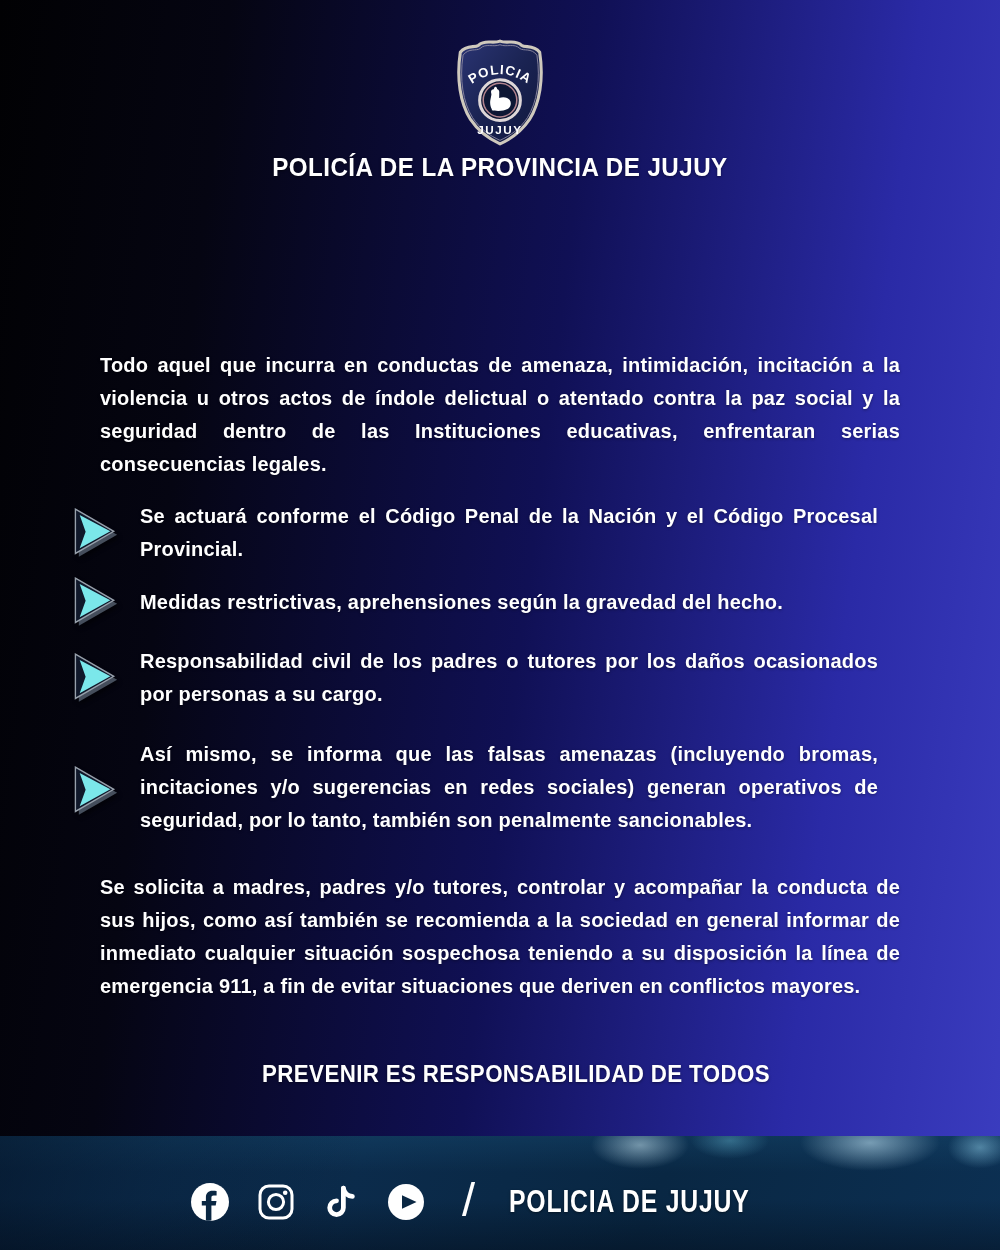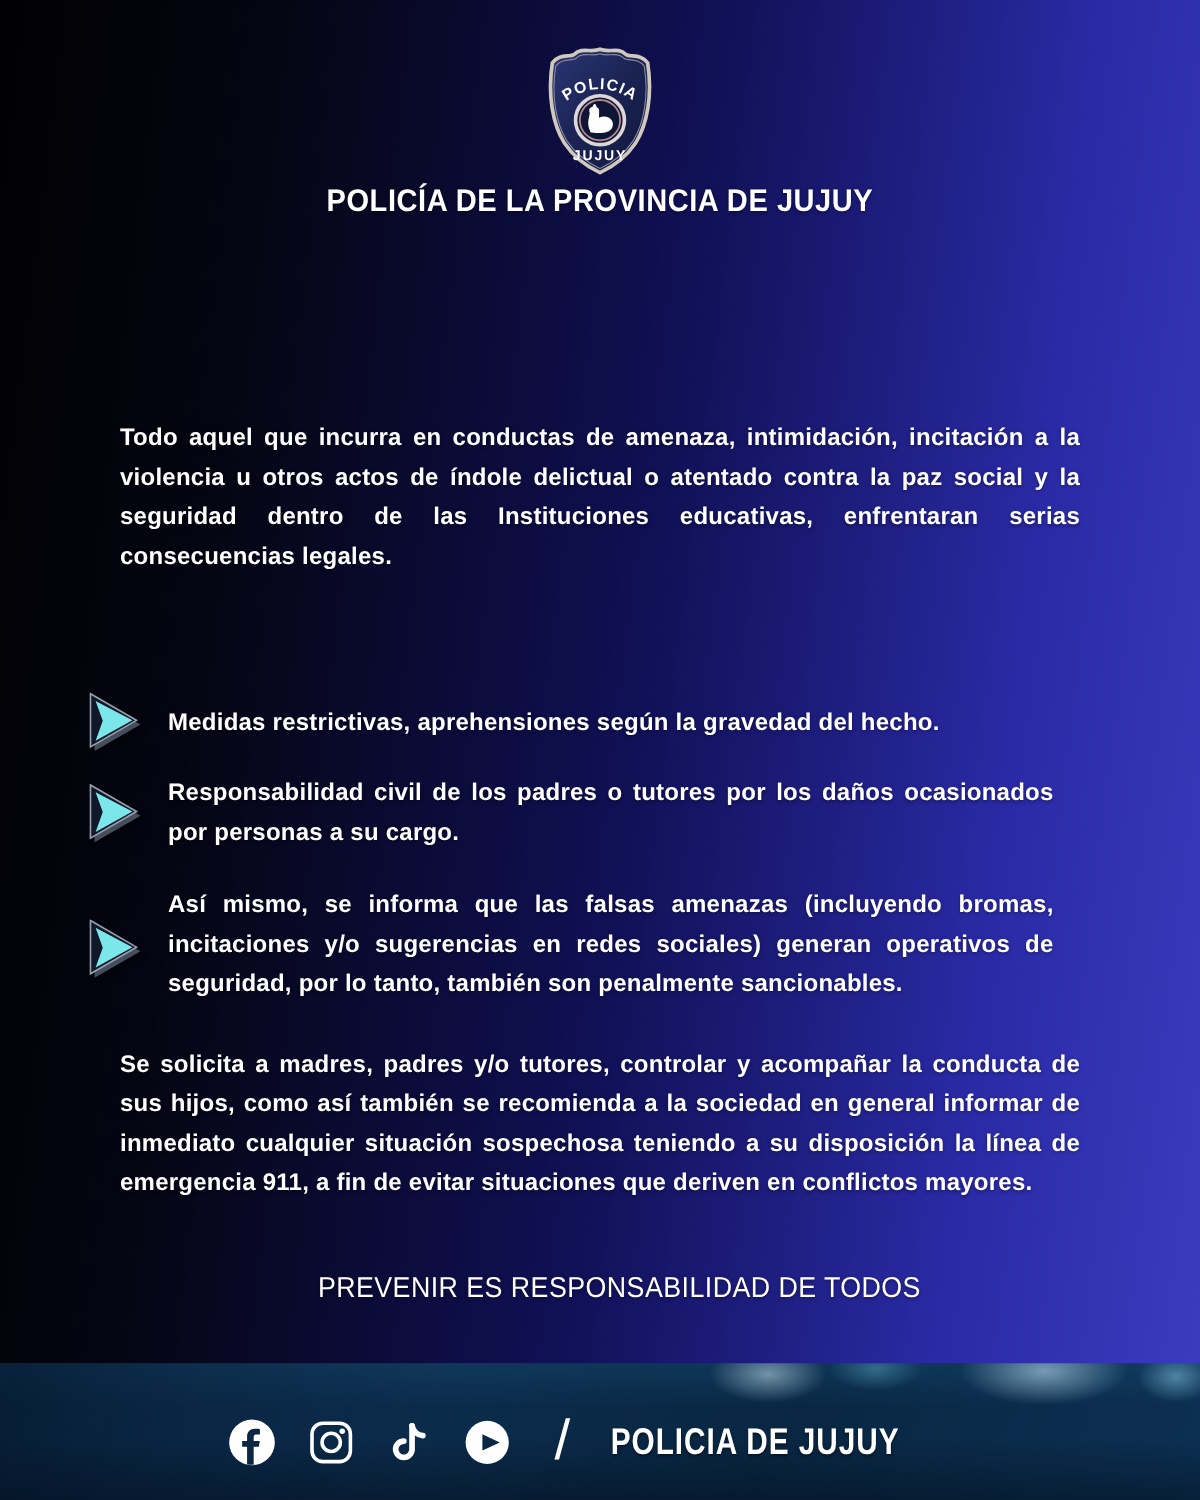--- a/index.html
+++ b/index.html
@@ -20,21 +20,21 @@
   .bullet{position:absolute;left:72px;right:122px;display:flex;align-items:center;gap:22px;}
   .bullet .btext{flex:1;margin:0;font-size:20px;font-weight:bold;line-height:33px;
     text-align:justify;letter-spacing:.2px;text-shadow:0 1px 3px rgba(0,0,0,.4);}
   .b1{top:500px;}
   .b2{top:577px;}
   .b3{top:645px;align-items:center;}
   .b4{top:738px;align-items:center;}
   .b4 .arrow{margin-top:6px;}
   .arrow svg{display:block;filter:drop-shadow(2px 3px 2px rgba(0,0,0,.45));}
   .slogan{position:absolute;top:1060px;left:0;right:0;margin:0;text-align:center;
-    font-size:24px;font-weight:normal;letter-spacing:.4px;text-shadow:0 1px 3px rgba(0,0,0,.45);padding-left:32px;}
+    font-size:24px;font-weight:bold;letter-spacing:.4px;text-shadow:0 1px 3px rgba(0,0,0,.45);padding-left:32px;}
   .footer{
     position:absolute;left:0;top:1136px;width:1000px;height:114px;
     background:
       radial-gradient(70px 34px at 64% 8%, rgba(215,245,255,.5), transparent 70%),
       radial-gradient(100px 40px at 87% 6%, rgba(205,240,255,.55), transparent 70%),
       radial-gradient(46px 30px at 98% 10%, rgba(160,225,250,.45), transparent 70%),
       radial-gradient(56px 26px at 73% 4%, rgba(120,210,235,.35), transparent 70%),
       linear-gradient(180deg, rgba(25,80,120,.35) 0%, transparent 32%),
       linear-gradient(115deg,#0d3156 0%,#0b2b4b 35%,#092743 65%,#0c3053 100%);
   }
@@ -77,20 +77,30 @@
       <text x="55" y="96" text-anchor="middle" font-size="11.5" font-weight="bold" fill="#ffffff" letter-spacing="1.5">JUJUY</text>
     </svg>
   </div>
 
   <h1 class="title">
     <span class="cond">POLICÍA DE LA PROVINCIA DE JUJUY</span>
   </h1>
 
   <p class="para warning">Todo aquel que incurra en conductas de amenaza, intimidación, incitación a la violencia u otros actos de índole delictual o atentado contra la paz social y la seguridad dentro de las Instituciones educativas, enfrentaran serias consecuencias legales.</p>
 
+  <div class="bullet b1">
+    <span class="arrow">
+      <svg viewBox="0 0 54 58" width="46" height="50">
+        <polygon points="8,6 53,31 8,57" fill="#454e5c"></polygon>
+        <polygon points="4,1 49,27 4,53" fill="#10182a" stroke="#97a0ab" stroke-width="1.6"></polygon>
+        <polygon points="9,8 45,27 9,47 16,27.5" fill="#7be7ea"></polygon>
+      </svg>
+    </span>
+    <p class="btext">Se actuará conforme el Código Penal de la Nación y el Código Procesal Provincial.</p>
+  </div>
 
   <div class="bullet b2">
     <span class="arrow">
       <svg viewBox="0 0 54 58" width="46" height="50">
         <polygon points="8,6 53,31 8,57" fill="#454e5c"></polygon>
         <polygon points="4,1 49,27 4,53" fill="#10182a" stroke="#97a0ab" stroke-width="1.6"></polygon>
         <polygon points="9,8 45,27 9,47 16,27.5" fill="#7be7ea"></polygon>
       </svg>
     </span>
     <p class="btext">Medidas restrictivas, aprehensiones según la gravedad del hecho.</p>

